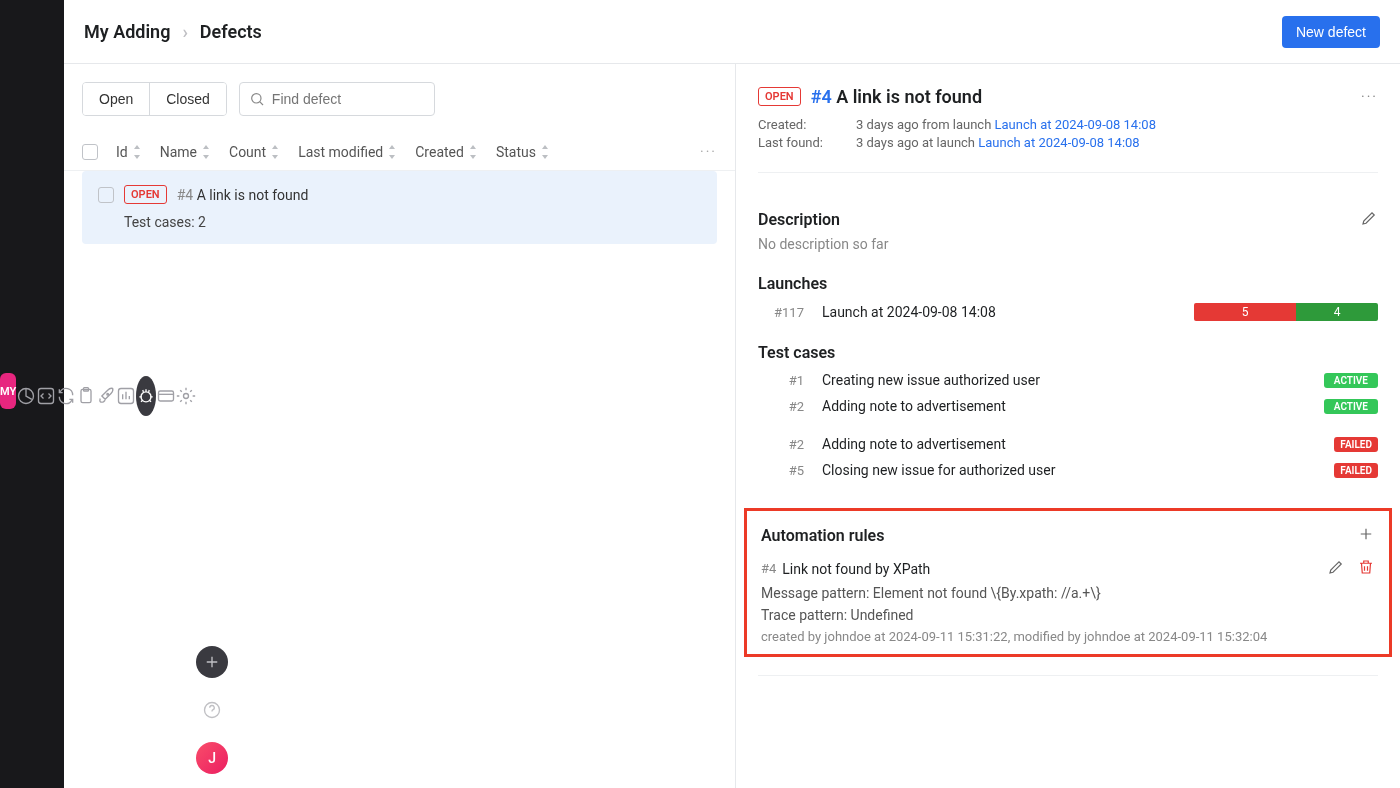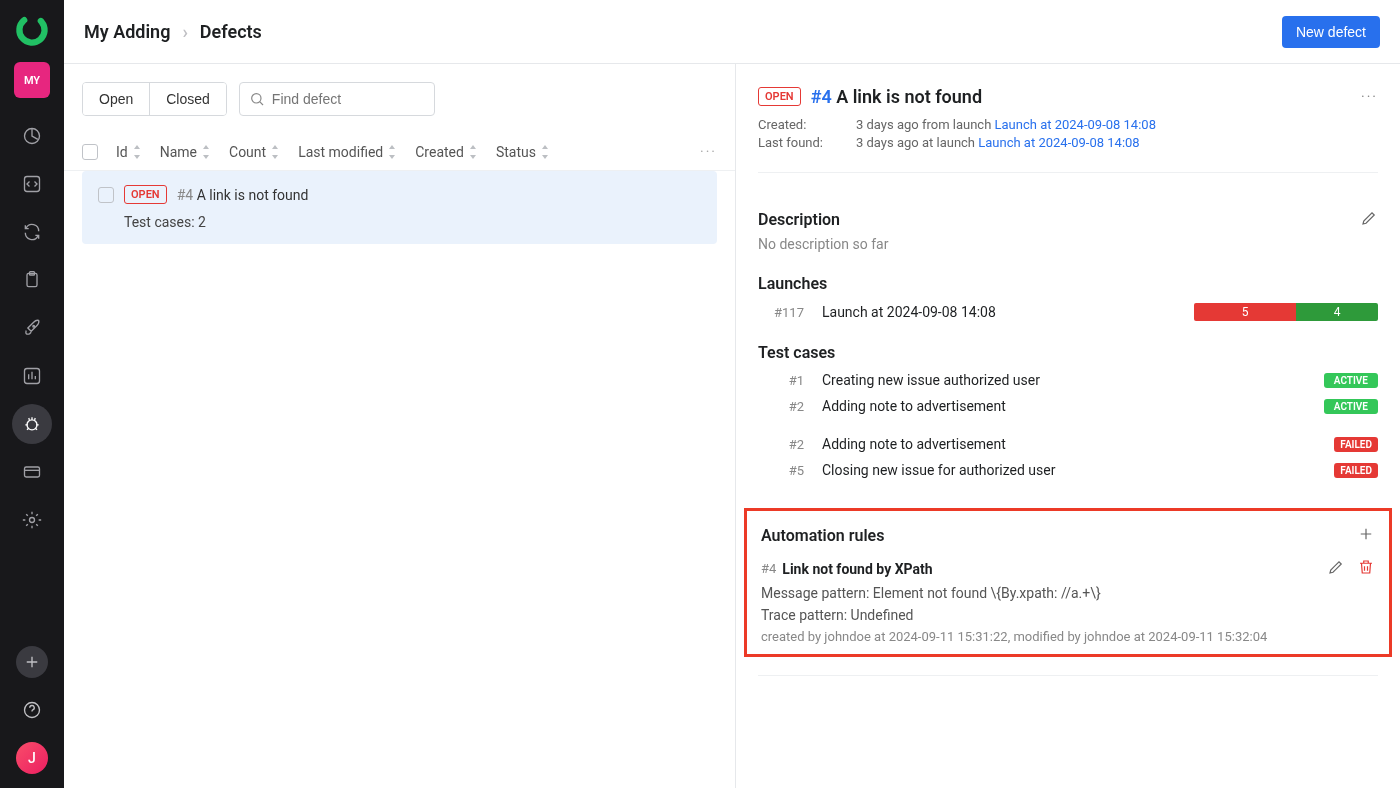--- a/index.html
+++ b/index.html
@@ -1,19 +1,19 @@
 <!DOCTYPE html>
 <html><head>
 <meta charset="utf-8">
 <style>
 * { box-sizing: border-box; margin: 0; padding: 0; }
 body { font-family: -apple-system, BlinkMacSystemFont, "Segoe UI", Roboto, sans-serif; font-size: 14px; color: #1e2022; background: #fff; width: 1400px; height: 788px; overflow: hidden; }
 
 
-.sidebar { position: fixed; left: 0; top: 0; width: 64px; height: 788px; background: #18181b; display: flex; flex-direction: column; align-items: center; padding-top: 12px; }
+.sidebar { position: fixed; left: 0; top: 0; width: 64px; height: 788px; background: #18181b; display: flex; align-items: center; padding-top: 12px; }
 .logo { width: 36px; height: 36px; margin-bottom: 14px; }
 .project-badge { width: 36px; height: 36px; background: #e7267f; color: #fff; border-radius: 6px; display: flex; align-items: center; justify-content: center; font-size: 11px; font-weight: 600; margin-bottom: 18px; }
 .nav-item { width: 40px; height: 40px; display: flex; align-items: center; justify-content: center; margin-bottom: 8px; border-radius: 50%; }
 .nav-item svg { width: 20px; height: 20px; fill: none; stroke: #a0a0a6; stroke-width: 1.6; }
 .nav-item.active { background: #3a3a40; }
 .nav-item.active svg { stroke: #fff; }
 .sidebar-bottom { margin-top: auto; display: flex; flex-direction: column; align-items: center; margin-bottom: 14px; }
 .bottom-item { width: 32px; height: 32px; display:flex; align-items:center; justify-content:center; margin-bottom: 16px; border-radius:50%; }
 .bottom-item.plus { background:#3a3a40; }
 .bottom-item svg { width:18px; height:18px; fill:none; stroke:#c0c0c4; stroke-width:1.8; }
@@ -79,21 +79,21 @@
 
 .list-row { display:flex; align-items:center; gap:18px; margin-top:10px; }
 .list-row .lid { color:#888; font-size:13px; width:46px; text-align:right; }
 .badge-active { background:#34c759; color:#fff; font-size:10px; font-weight:600; padding:2px 10px; border-radius:3px; margin-left:auto; }
 .badge-failed { background:#e53935; color:#fff; font-size:10px; font-weight:600; padding:2px 6px; border-radius:3px; margin-left:auto; }
 
 .automation-box { border:3px solid #ec3a27; border-radius:0; padding: 14px 14px 10px 14px; margin-top: 30px; margin-left:-14px; margin-right:-14px; }
 .automation-box .section-head { margin-bottom:12px; }
 .rule-head { display:flex; align-items:center; gap:6px; }
 .rule-head .rid { color:#888; font-size:13px; }
-.rule-head .rname { font-weight:700; }
+.rule-head .rname { font-weight:400; }
 .rule-actions { margin-left:auto; display:flex; gap:12px; }
 .rule-actions svg { width:18px; height:18px; fill:none; stroke:#666; stroke-width:1.6; }
 .rule-actions .trash svg { stroke:#e53935; }
 .rule-body { margin-top:6px; color:#555; font-size:14px; }
 .rule-meta { margin-top:6px; color:#888; font-size:13px; }
 
 .end-spacer { height:30px; border-top:1px solid #eef0f2; margin-top:18px; }
 </style>
 </head>
 <body>

